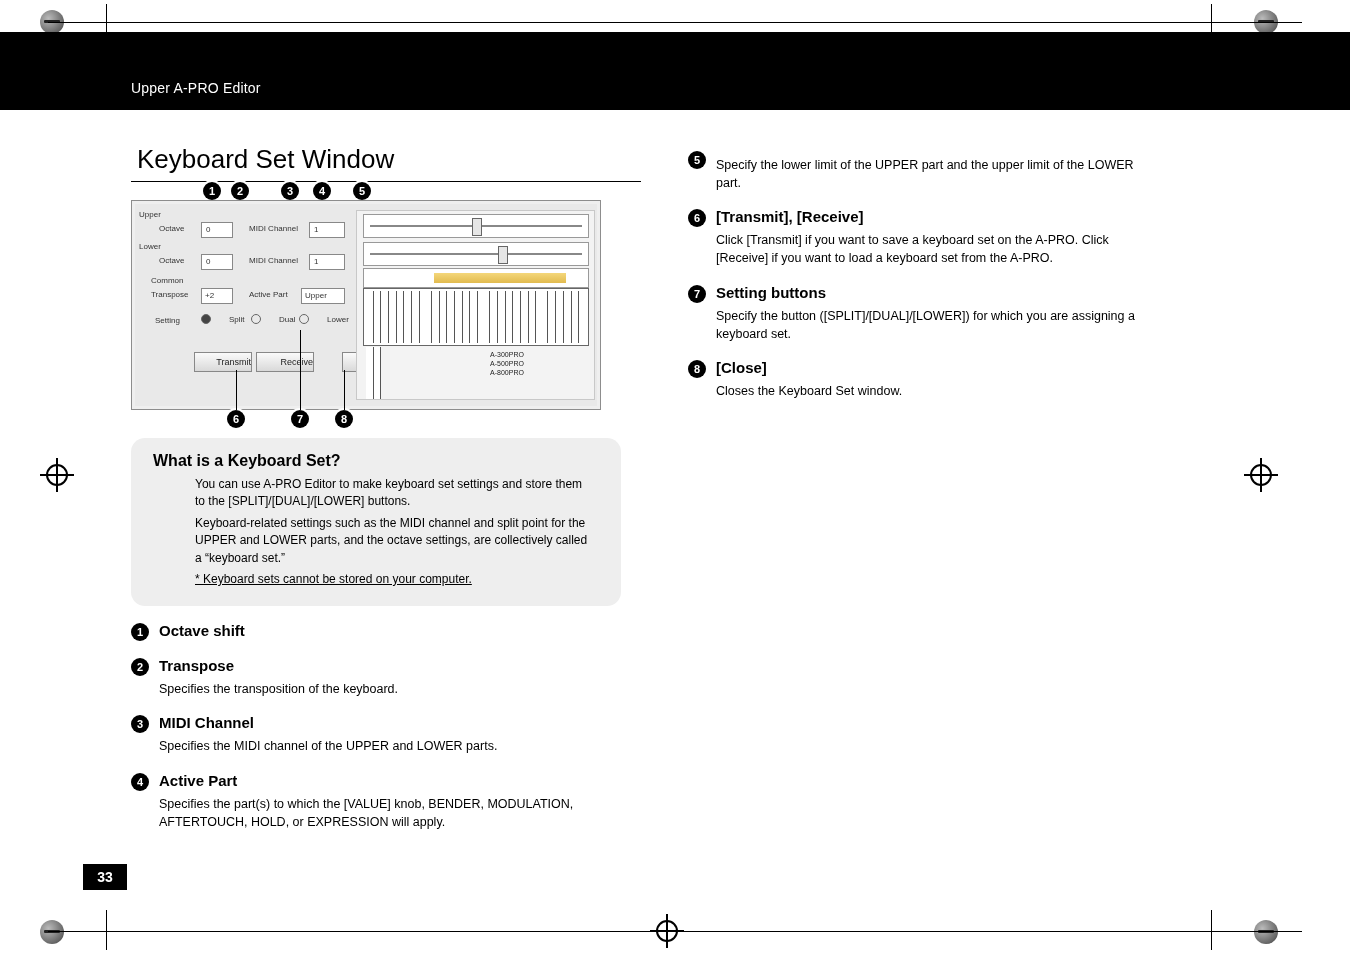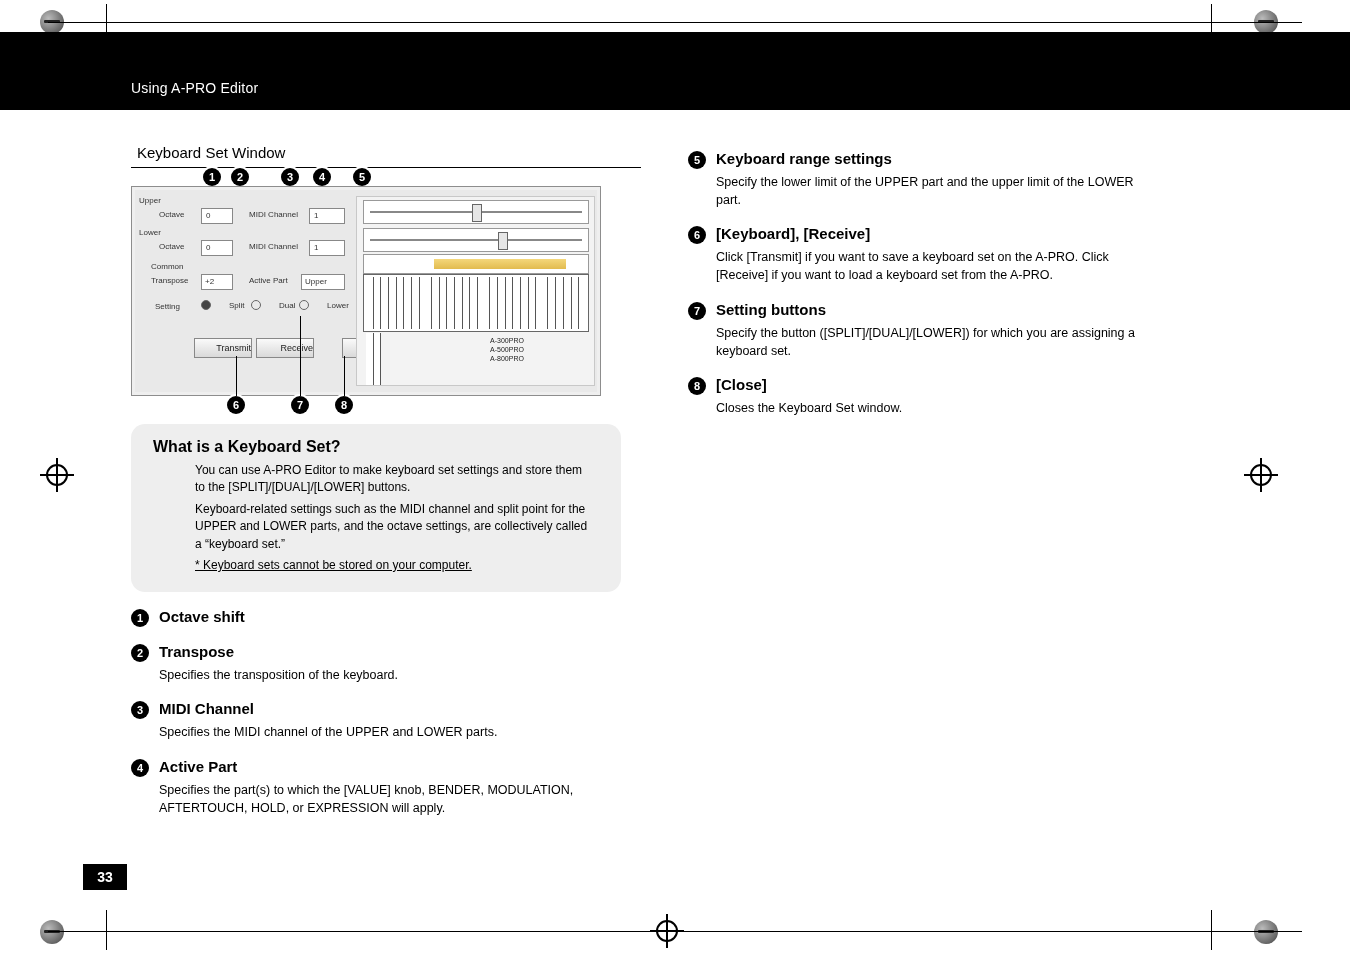--- a/index.html
+++ b/index.html
@@ -34,21 +34,21 @@
   .thinrule{
     position:absolute; left:48px; right:48px; height:1px; background:#000;
   }
 
   
   .col-left  { position:absolute; left:131px;  top:142px; width:510px; }
   .col-right { position:absolute; left:688px;  top:134px; width:540px; }
 
   
   .section-head{
-    font-size:15px; font-weight:400; color:#000;
+    font-size:26px; font-weight:400; color:#000;
     border-bottom:0; padding:2px 2px 4px 6px;
   }
   .section-rule{
     margin-top:2px; height:1px; background:#000;
   }
 
   
   .shot-wrap{ margin-top:18px; position:relative; width:470px; height:210px; }
   .shot-bg{
     position:absolute; inset:0;
@@ -154,21 +154,21 @@
     <line x1="0" y1="17" x2="34" y2="17" stroke="#000" stroke-width="2"></line>
     <line x1="17" y1="0" x2="17" y2="34" stroke="#000" stroke-width="2"></line>
   </svg>
   <svg class="reg" style="right:116px;top:66px;width:30px;height:30px" viewBox="0 0 34 34">
     <circle cx="17" cy="17" r="10" fill="none" stroke="#fff" stroke-width="2"></circle>
     <line x1="0" y1="17" x2="34" y2="17" stroke="#fff" stroke-width="2"></line>
     <line x1="17" y1="0" x2="17" y2="34" stroke="#fff" stroke-width="2"></line>
   </svg>
 
   <div class="topbar"></div>
-  <div class="breadcrumb">Using A-PRO Editor</div>
+  <div class="breadcrumb">Upper A-PRO Editor</div>
 
   <div class="col-left">
     <div class="section-head">Keyboard Set Window</div>
     <div class="section-rule"></div>
 
     <div class="shot-wrap">
 
       <div class="co" style="top:-18px;left:72px">1</div>
       <div class="co" style="top:-18px;left:100px">2</div>
       <div class="co" style="top:-18px;left:150px">3</div>
@@ -306,28 +306,27 @@
           </div>
         </div>
       </div>
   </div>
 
   <div class="col-right">
     <div id="right-items">
         <div class="item">
           <div class="bullet">5</div>
           <div>
-            <h4>Keyboard range settings</h4>
             <p>Specify the lower limit of the UPPER part and the upper limit of the LOWER part.</p>
           </div>
         </div>
         <div class="item">
           <div class="bullet">6</div>
           <div>
-            <h4>[Keyboard], [Receive]</h4>
+            <h4>[Transmit], [Receive]</h4>
             <p>Click [Transmit] if you want to save a keyboard set on the A-PRO. Click [Receive] if you want to load a keyboard set from the A-PRO.</p>
           </div>
         </div>
         <div class="item">
           <div class="bullet">7</div>
           <div>
             <h4>Setting buttons</h4>
             <p>Specify the button ([SPLIT]/[DUAL]/[LOWER]) for which you are assigning a keyboard set.</p>
           </div>
         </div>

